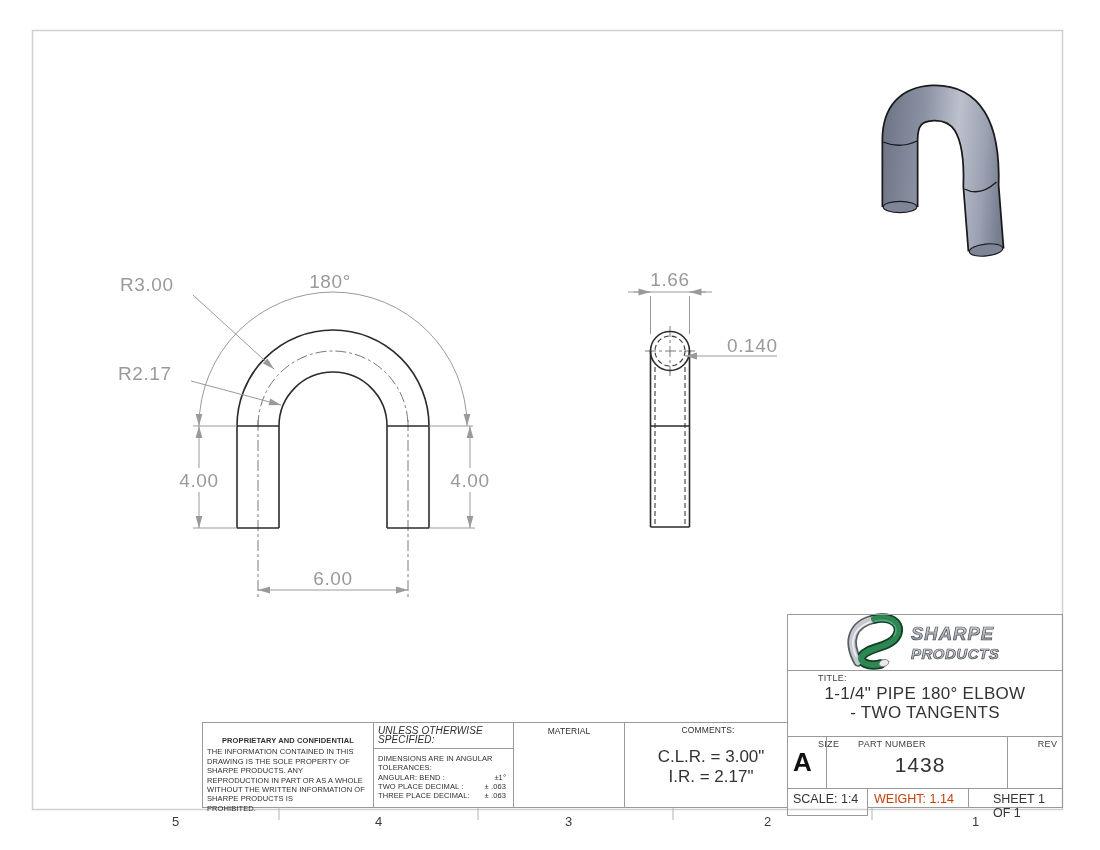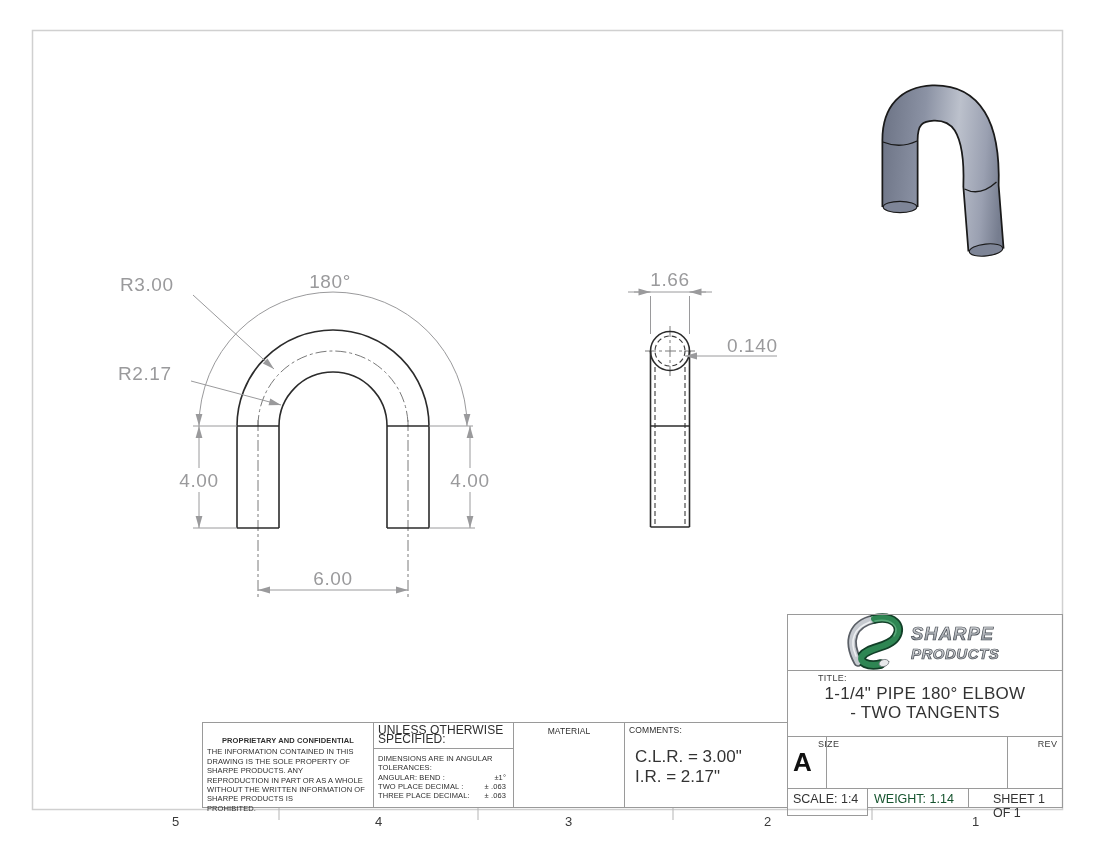--- a/index.html
+++ b/index.html
@@ -148,62 +148,66 @@
     <div class="tb-label">TITLE:</div>
     <div style="text-align:center;font-size:17px;color:#333;letter-spacing:0.3px;line-height:19px;margin-top:1px;">
       <div>1-1/4" PIPE 180° ELBOW</div>
       <div>- TWO TANGENTS</div>
     </div>
   </div>
   <div class="cell" style="left:0;top:122px;width:40px;height:53px;padding:2px 0 0 5px;">
     <div class="tb-label">SIZE</div>
     <div style="font-size:26px;font-weight:bold;color:#111;line-height:26px;">A</div>
   </div>
+  <div class="cell" style="left:39px;top:122px;width:182px;height:53px;padding:2px 0 0 6px;">
+    <div class="tb-label">PART NUMBER</div>
+    <div style="font-size:21px;color:#333;text-align:center;margin-top:4px;letter-spacing:1px;">1438</div>
+  </div>
   <div class="cell" style="left:220px;top:122px;width:56px;height:53px;padding:2px 0 0 0;text-align:center;">
     <div class="tb-label">REV</div>
   </div>
   <div class="cell" style="left:0;top:174px;width:81px;height:28px;padding:3px 0 0 5px;font-size:12.5px;color:#333;">SCALE: 1:4</div>
-  <div class="cell" style="left:80px;top:174px;width:102px;height:20px;padding:3px 0 0 6px;font-size:12.5px;color:#14532d;">WEIGHT: 1.14</div>
+  <div class="cell" style="left:80px;top:174px;width:102px;height:20px;padding:3px 0 0 6px;font-size:12.5px;color:#c2410c;">WEIGHT: 1.14</div>
   <div class="cell" style="left:181px;top:174px;width:95px;height:20px;padding:3px 0 0 24px;font-size:12.5px;color:#333;">SHEET 1 OF 1</div>
 </div>
 
 <div style="position:absolute;left:202px;top:722px;width:586px;height:86px;">
   <div class="cell notxt" style="left:0;top:0;width:172px;height:86px;padding:13px 4px;">
     <div style="text-align:center;font-weight:bold;margin-bottom:2px;">PROPRIETARY AND CONFIDENTIAL</div>
     <div>THE INFORMATION CONTAINED IN THIS</div>
     <div>DRAWING IS THE SOLE PROPERTY OF</div>
     <div>SHARPE PRODUCTS.  ANY</div>
     <div>REPRODUCTION IN PART OR AS A WHOLE</div>
     <div>WITHOUT THE WRITTEN INFORMATION OF</div>
     <div>SHARPE PRODUCTS IS</div>
     <div>PROHIBITED.</div>
   </div>
   <div class="cell" style="left:171px;top:0;width:141px;height:86px;">
-    <div class="notxt" style="border-bottom:1px solid #9a9a9a;padding:3px 4px;font-size:12px;">UNLESS OTHERWISE SPECIFIED:</div>
+    <div class="notxt" style="border-bottom:1px solid #9a9a9a;padding:3px 4px;font-size:10px;font-style:italic;">UNLESS OTHERWISE SPECIFIED:</div>
     <div class="notxt" style="padding:5px 4px 0 4px;">
       <div>DIMENSIONS ARE IN ANGULAR</div>
       <div>TOLERANCES:</div>
       <div class="tolrow">
         <span>ANGULAR: BEND :</span>
         <span>±1°</span>
       </div>
       <div class="tolrow">
         <span>TWO PLACE DECIMAL  :</span>
         <span>± .063</span>
       </div>
       <div class="tolrow">
         <span>THREE PLACE DECIMAL:</span>
         <span>± .063</span>
       </div>
     </div>
   </div>
   <div class="cell" style="left:311px;top:0;width:112px;height:86px;text-align:center;">
     <div class="notxt" style="padding-top:4px;font-size:8.5px;">MATERIAL</div>
   </div>
-  <div class="cell" style="left:422px;top:0;width:164px;height:86px;">
+  <div class="cell" style="left:422px;top:0;width:164px;height:86px;text-align:center;">
     <div class="notxt" style="padding:3px 0 0 4px;font-size:8.5px;">COMMENTS:</div>
     <div style="font-size:17px;color:#333;margin-top:12px;padding-left:10px;line-height:20px;">
       <div>C.L.R. = 3.00"</div>
       <div>I.R. = 2.17"</div>
     </div>
   </div>
 </div>
 
 <div>
   <span class="zone-num" style="left:172px;top:814px;">5</span>

